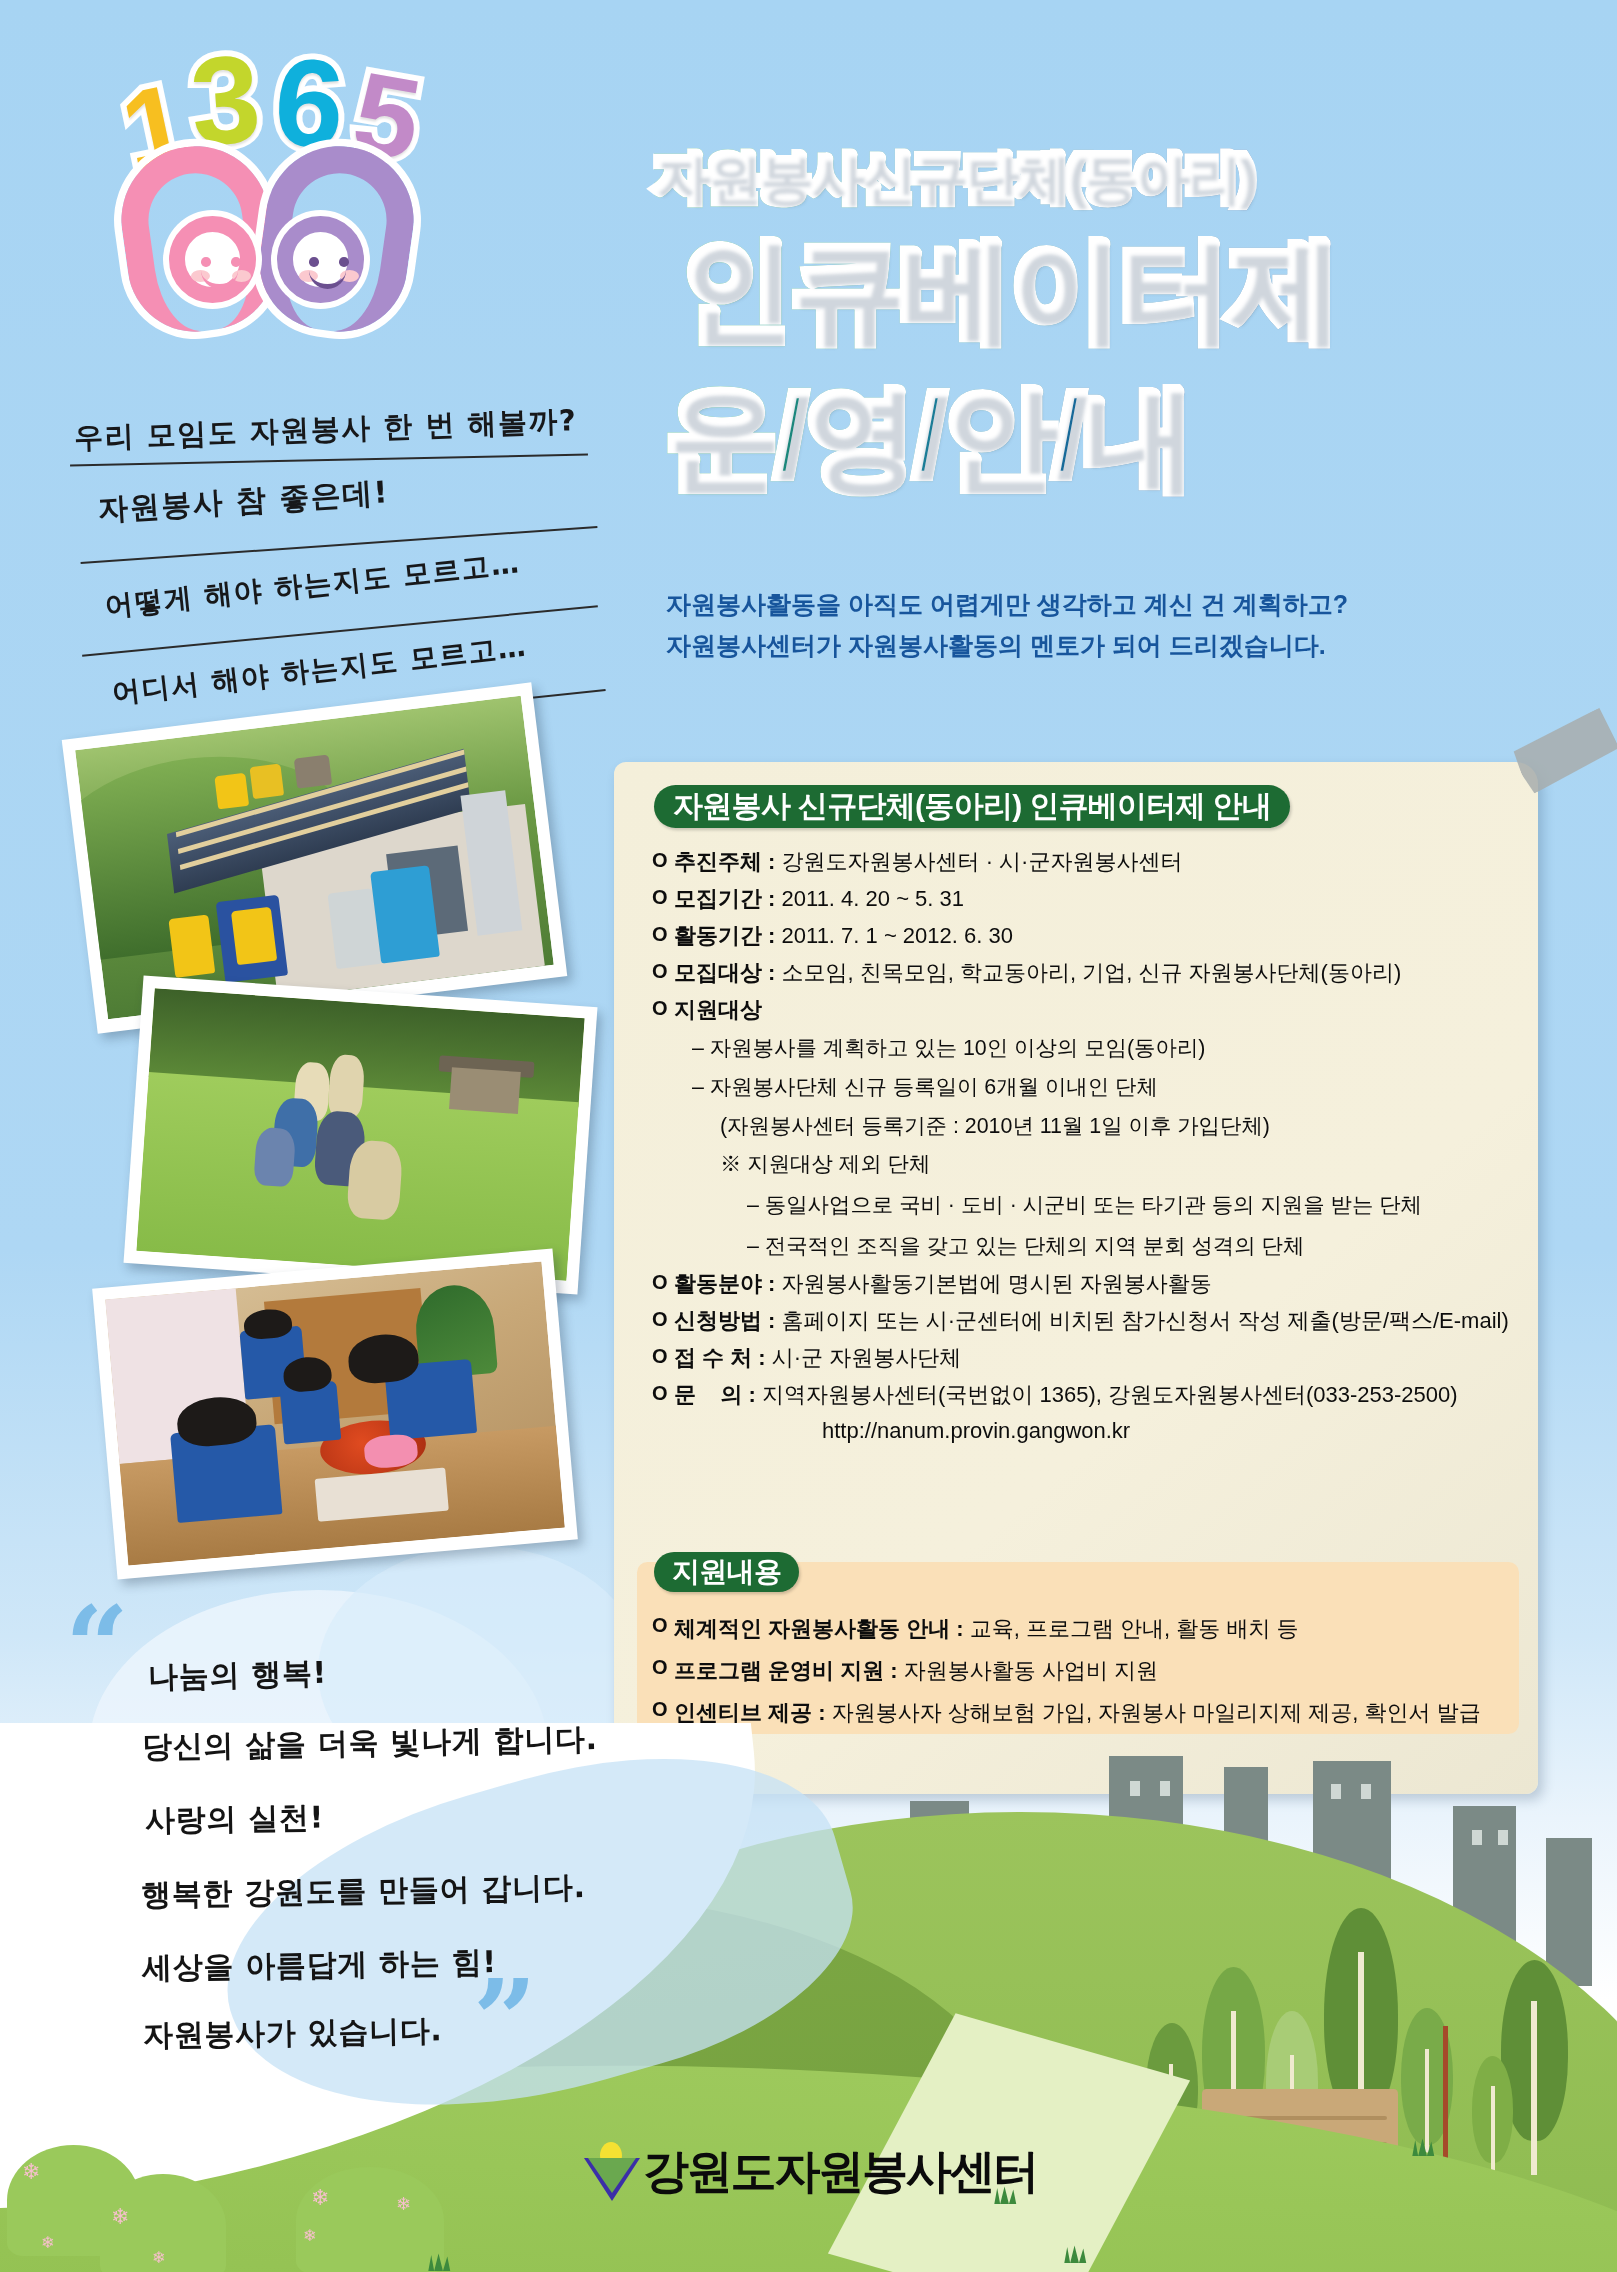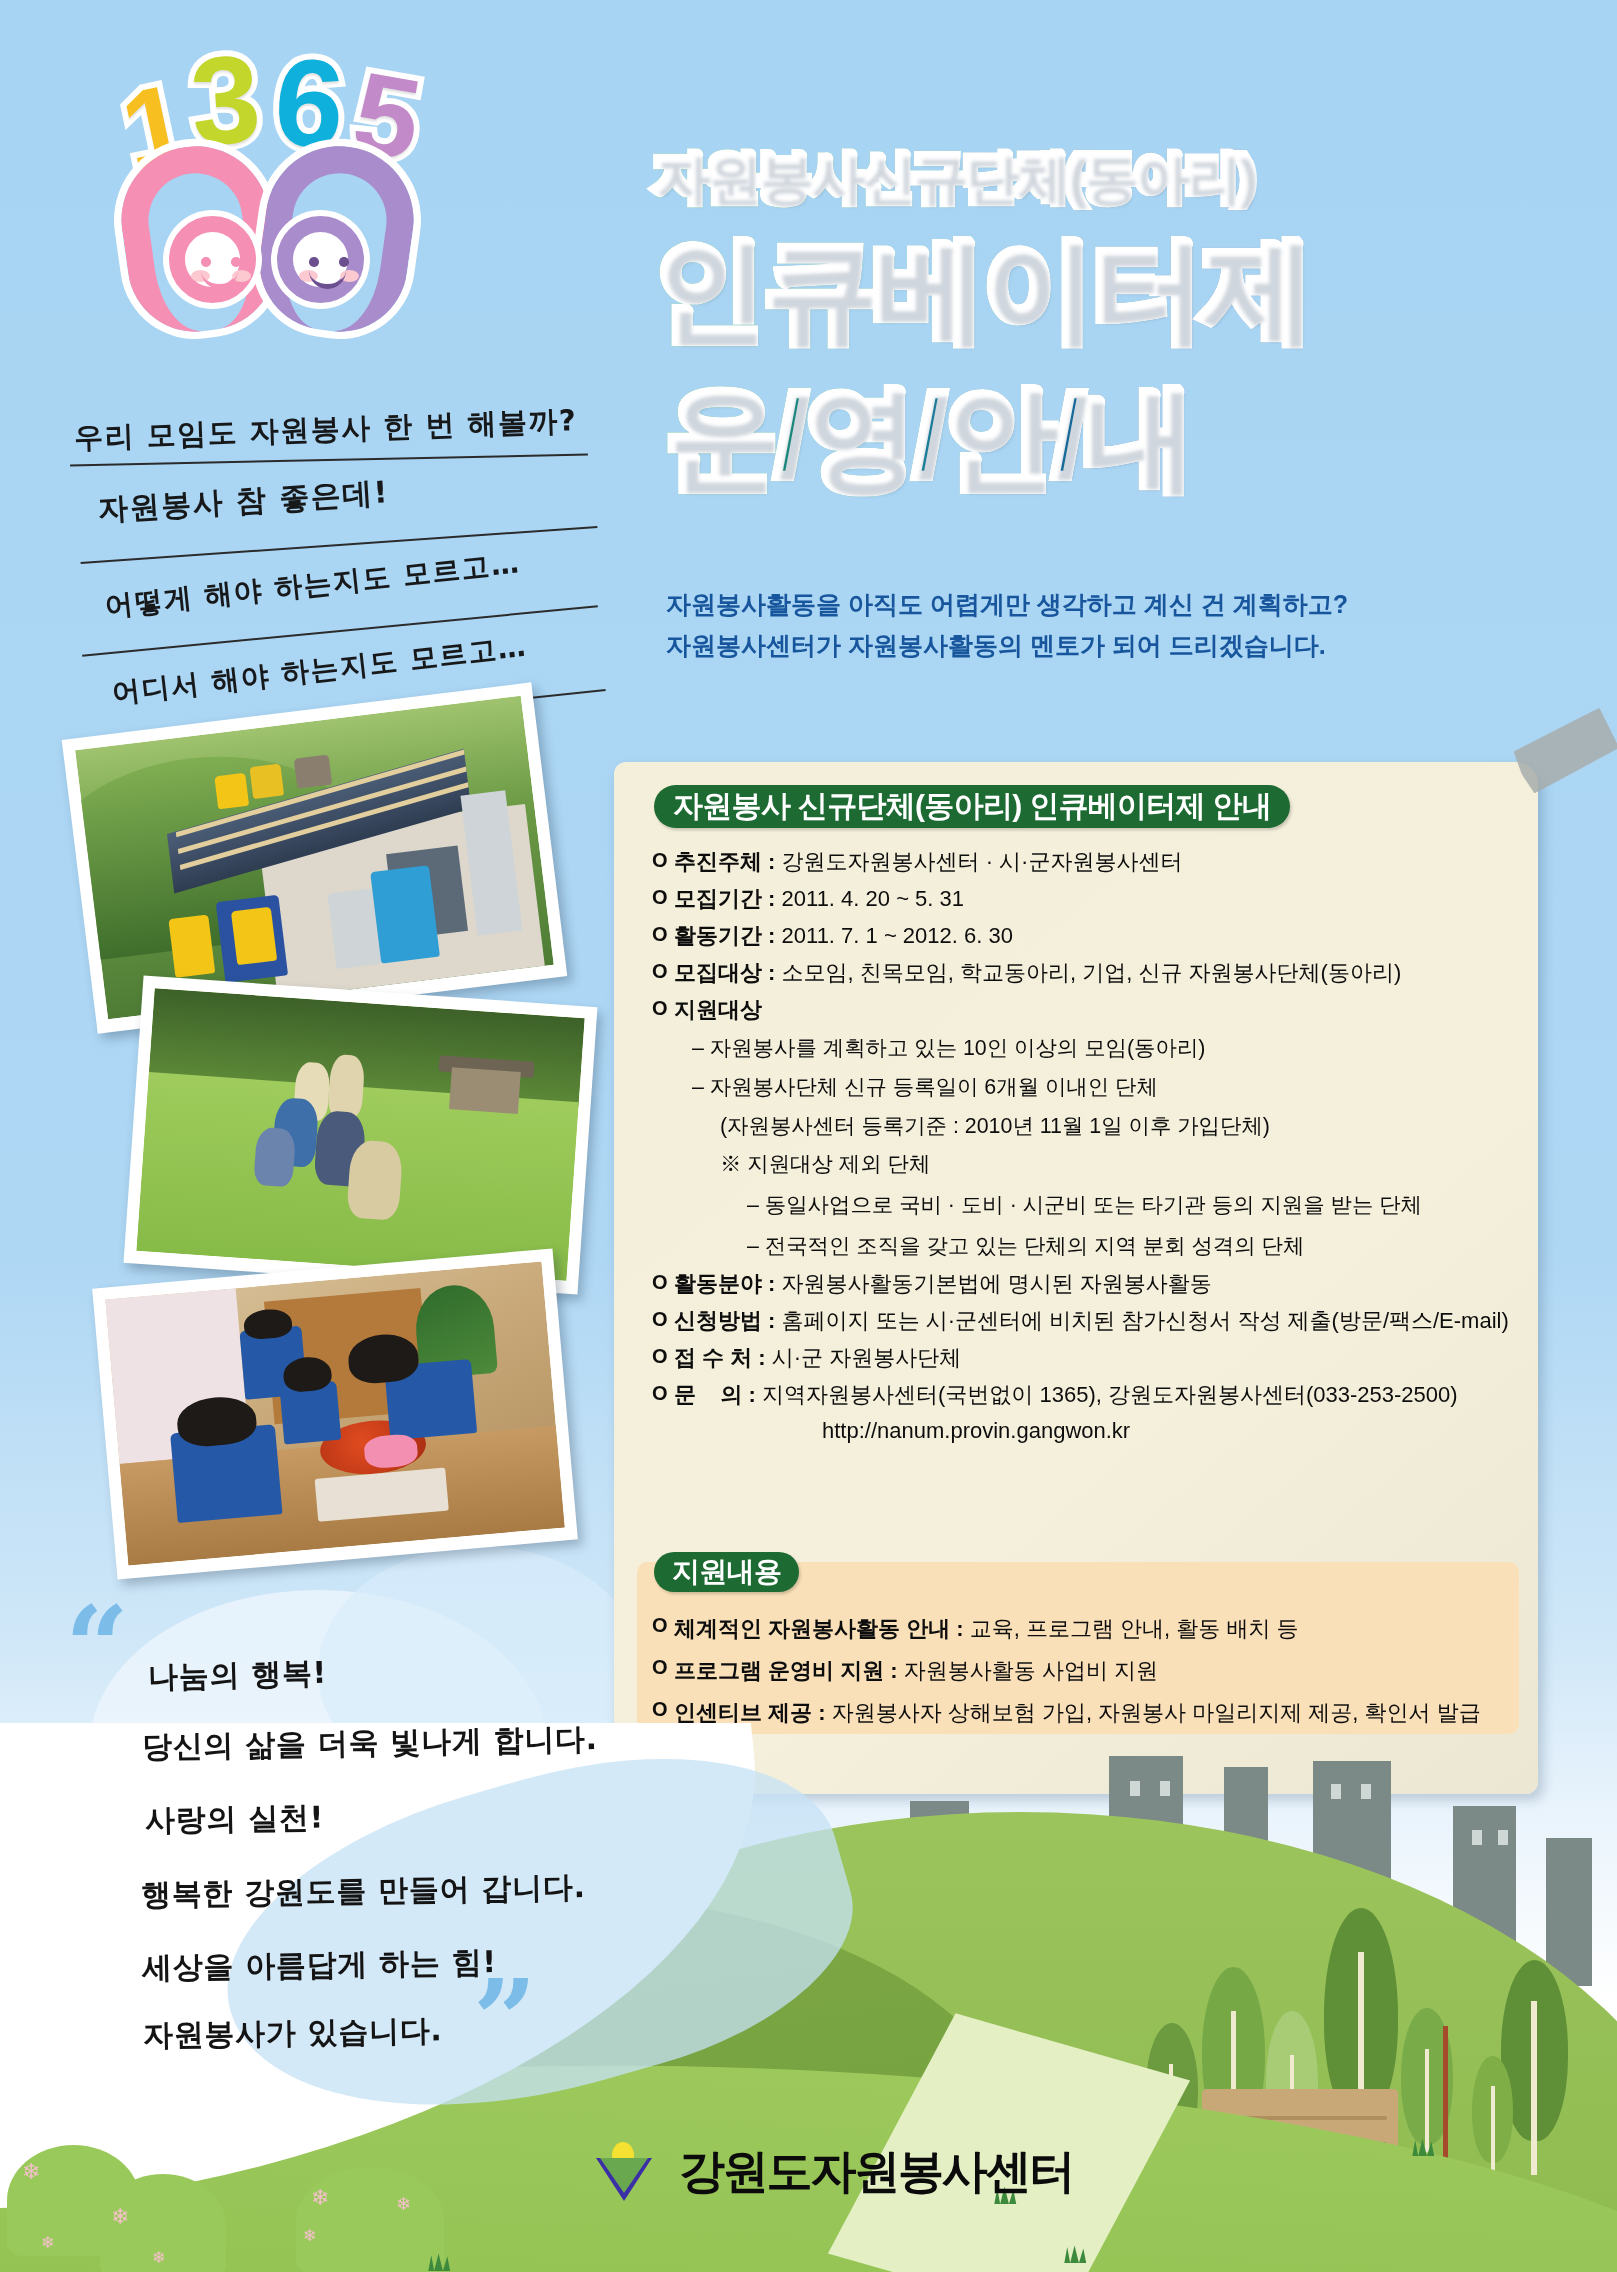--- a/index.html
+++ b/index.html
@@ -100,21 +100,21 @@
 
   
   .title-line {
     position:absolute; font-weight:bold; white-space:nowrap;
     -webkit-text-stroke:10.4px #ffffff; paint-order:stroke fill;
     letter-spacing:-1.5px;
     text-shadow:3.7px 4.4px 3.7px rgba(40,70,100,.22);
   }
   .t-small { font-size:53px;  left:654px; top:141px; background:linear-gradient(90deg,#2aa563 0%,#1d8aa0 48%,#1360a8 100%);
              -webkit-background-clip:text; background-clip:text; color:transparent; }
-  .t-big1  { font-size:111px; left:654px; top:214px; background:linear-gradient(90deg,#18a05e 0%,#1a8fa3 40%,#0f5ea8 100%);
+  .t-big1  { font-size:111px; left:681px; top:214px; background:linear-gradient(90deg,#18a05e 0%,#1a8fa3 40%,#0f5ea8 100%);
              -webkit-background-clip:text; background-clip:text; color:transparent; }
   .t-big2  { font-size:111px; left:666px; top:362px; background:linear-gradient(90deg,#18a05e 0%,#1a8fa3 45%,#0f5ea8 100%);
              -webkit-background-clip:text; background-clip:text; color:transparent; }
 
   .subpara { position:absolute; left:666px; top:584px; color:#17559c;
              font-size:25px; font-weight:bold; line-height:1.65; }
 
   
   .card {
     position:absolute; left:614px; top:762px; width:924px; height:1032px;
@@ -196,21 +196,21 @@
     background:rgba(198,226,246,.75); border-radius:50% 50% 40% 60%; transform:rotate(-16deg);
   }
 
   
   .quote-mark { position:absolute; color:#7cbce8; font-size:111px; font-weight:bold; line-height:.7;
                 font-family:"DejaVu Serif", serif; }
   .qline { position:absolute; color:#141414; font-weight:600; white-space:nowrap;
            font-family:"DejaVu Sans", sans-serif; letter-spacing:0.7px; }
 
   
-  .footer-logo { position:absolute; left:596px; top:2141px; display:flex; align-items:center; gap:27px; }
+  .footer-logo { position:absolute; left:584px; top:2141px; display:flex; align-items:center; gap:3px; }
   .fl-mark { position:relative; width:56px; height:61px; }
   .fl-sun  { position:absolute; left:16.3px; top:0; width:22px; height:27px; background:#f5e132; border-radius:50%; }
   .fl-v    { position:absolute; left:0; top:16.3px; width:0; height:0;
              border-left:28px solid transparent; border-right:28px solid transparent; border-top:43px solid #3b2fa8; }
   .fl-vg   { position:absolute; left:4.4px; top:16.3px; width:0; height:0;
              border-left:24px solid transparent; border-right:24px solid transparent; border-top:35px solid #6aa84f; }
   .fl-text { font-size:46px; font-weight:bold; color:#0b0b0b; letter-spacing:-2.2px; }
 </style>
 </head>
 <body>

